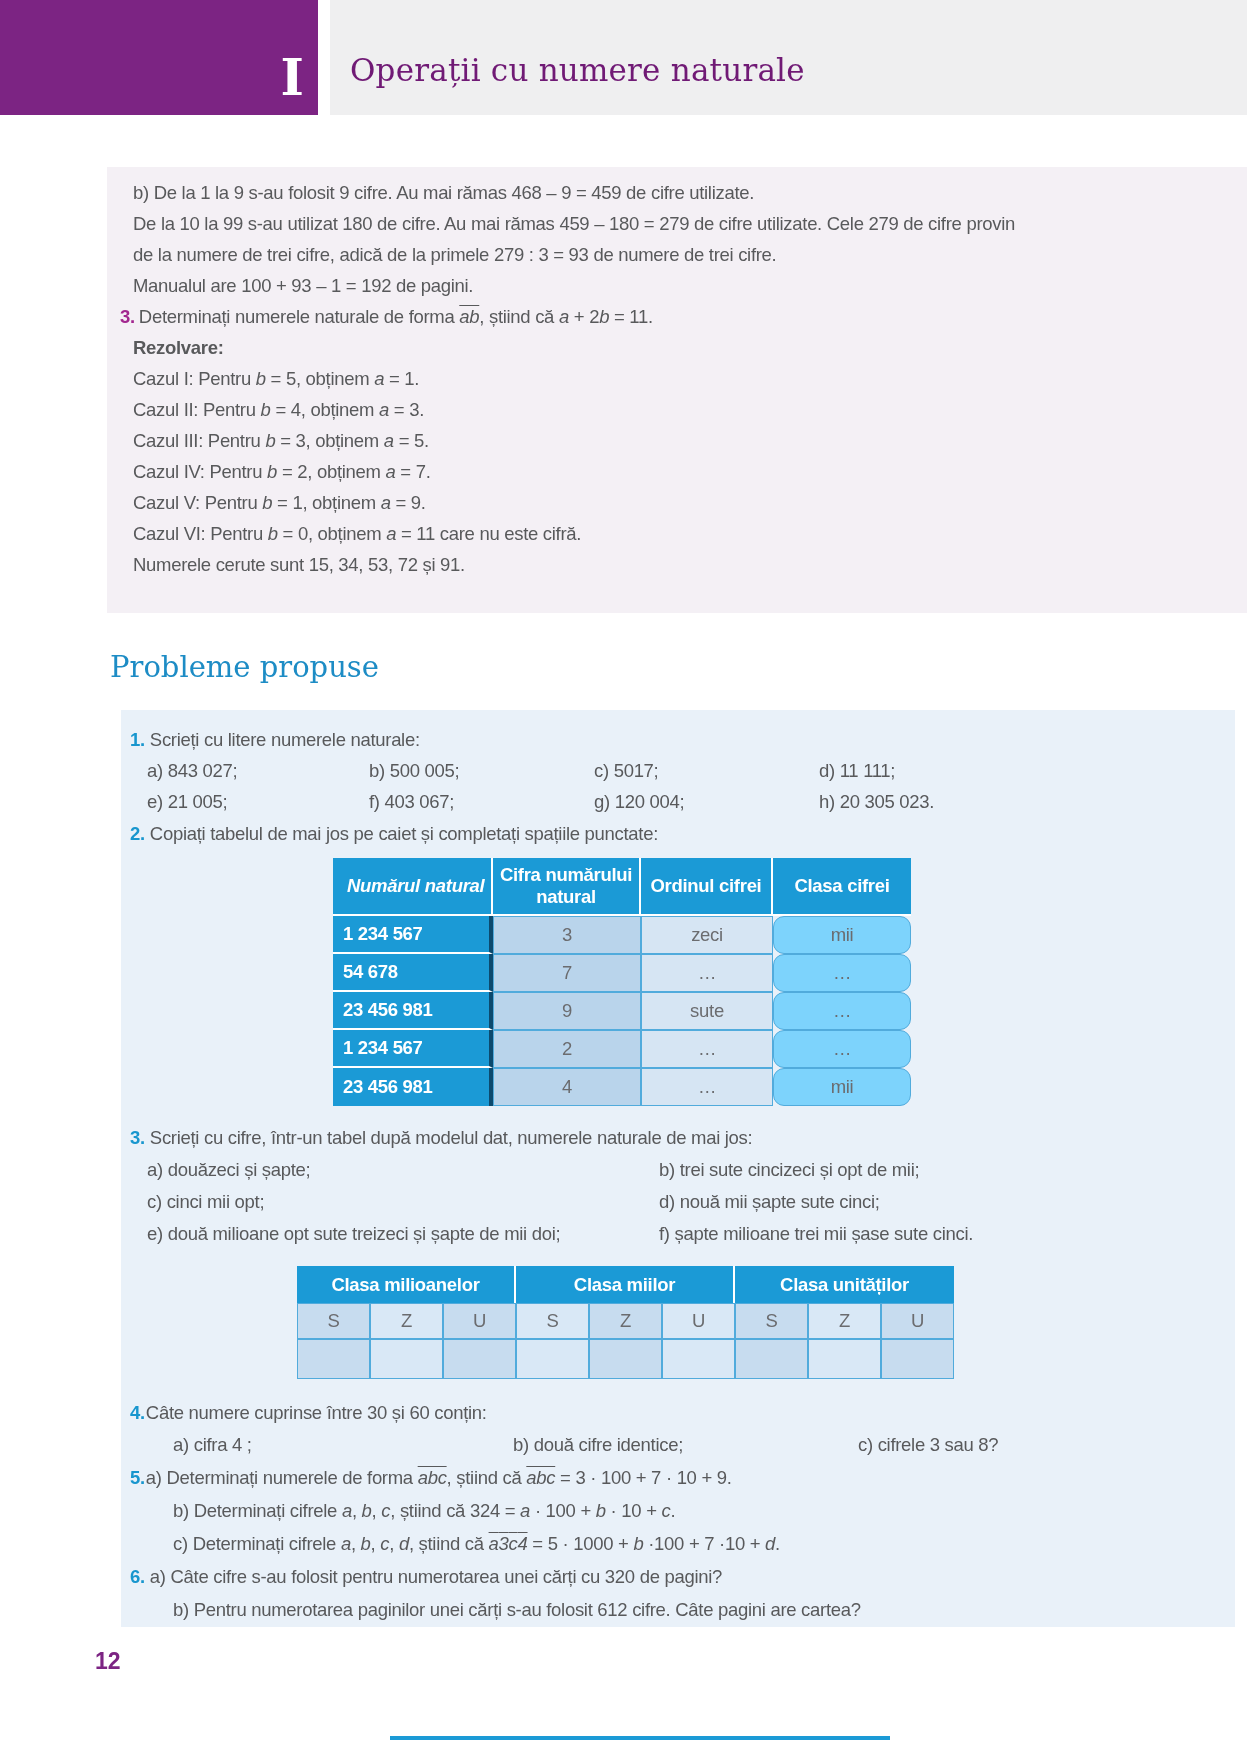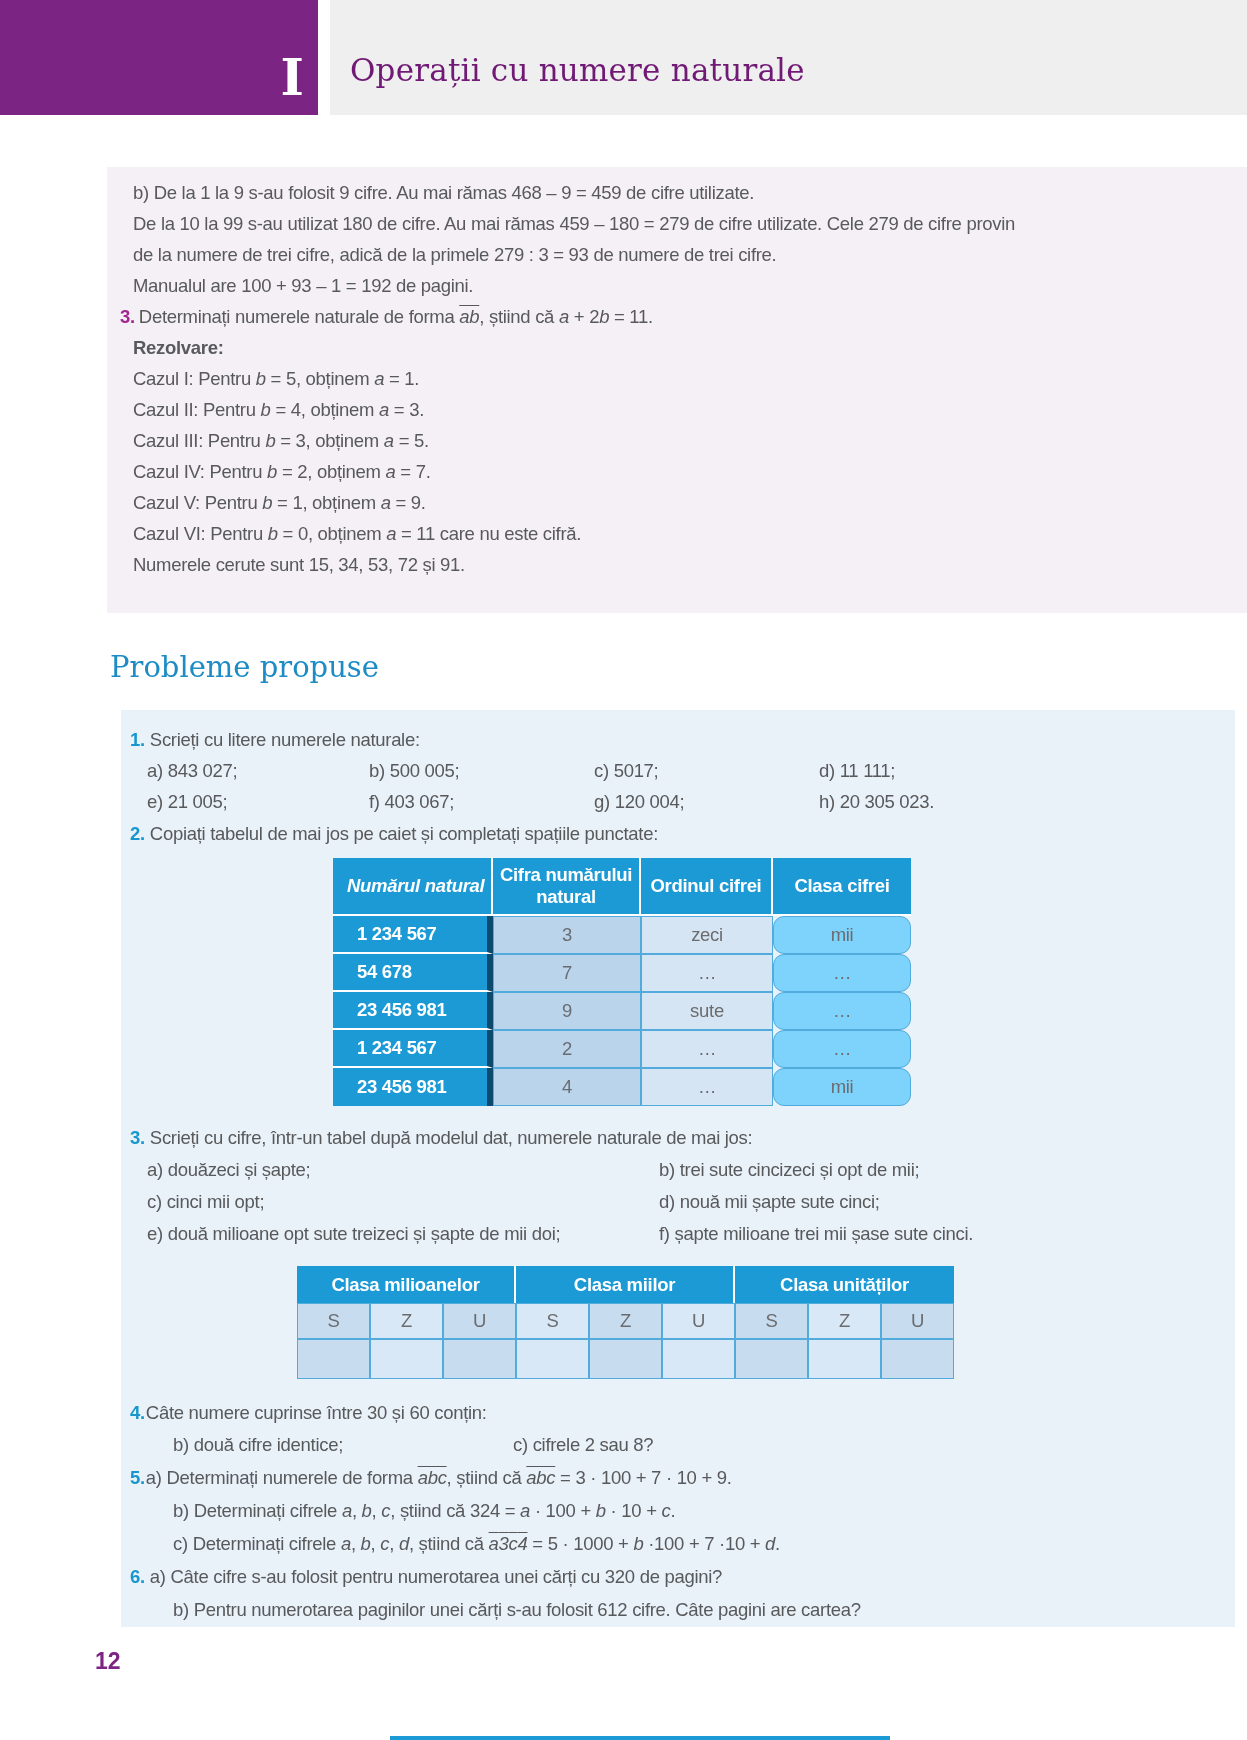--- a/index.html
+++ b/index.html
@@ -56,21 +56,21 @@
   .t1 th, .t1 td { box-sizing:border-box; font-weight:normal; }
   .t1 thead th {
     background:#1b9ad6; color:#ffffff; font-weight:700; height:58px;
     text-align:center; vertical-align:middle; border-right:2px solid #ffffff; border-bottom:2px solid #ffffff;
     line-height:22px; padding:0 6px;
   }
   .t1 thead th:first-child { text-align:left; padding-left:14px;font-style:italic; }
   .t1 thead th:last-child { border-right:none; }
   .t1 tbody th {
     background:#1b9ad6; color:#ffffff; font-weight:700; height:38px;
-    text-align:left; padding-left:24px; border-right:6px solid #0c4a6e; border-bottom:2px solid #ffffff;
+    text-align:left; padding-left:10px; border-right:4px solid #0c4a6e; border-bottom:2px solid #ffffff;
   }
   .t1 tbody tr:last-child th { border-bottom:none; }
   .t1 tbody td {
     height:38px; text-align:center; vertical-align:middle; color:#6b6c6f;
     border:1px solid #51abdc;
   }
   .t1 td.c1 { background:#b9d4eb; }
   .t1 td.c2 { background:#d6e5f3; }
   .t1 td.c3 { background:#7dd3fc;border-radius:11px; }
   
@@ -233,22 +233,23 @@
           <td class="alt1">&nbsp;</td>
           <td class="alt0">&nbsp;</td>
           <td class="alt1">&nbsp;</td>
           <td class="alt0">&nbsp;</td>
         </tr>
       </tbody>
   </table>
 
   <p class="pline lh32"><span class="pnum tight">4.</span><span>Câte numere cuprinse între 30 și 60 conțin:</span></p>
   <div class="g3">
+    <span>a) cifra 4 ;</span>
     <span>b) două cifre identice;</span>
-    <span>c) cifrele 2 sau 8?</span>
+    <span>c) cifrele 3 sau 8?</span>
   </div>
 
   <p class="pline lh33"><span class="pnum tight">5.</span><span>a) Determinați numerele de forma  <span class="ov"><i>abc</i></span>,  știind că  <span class="ov"><i>abc</i></span> = 3 · 100 + 7 · 10 + 9.</span></p>
   <p class="pline lh33" style="padding-left:26px">b) Determinați cifrele <i>a</i>, <i>b</i>, <i>c</i>, știind că  324 = <i>a</i> · 100 + <i>b</i> · 10 + <i>c</i>.</p>
   <p class="pline lh33" style="padding-left:26px">c) Determinați cifrele <i>a</i>, <i>b</i>, <i>c</i>, <i>d</i>, știind că  <span class="ov"><i>a</i>3<i>c</i>4</span> = 5 · 1000 + <i>b</i> ·100 + 7 ·10 + <i>d</i>.</p>
 
   <p class="pline lh33"><span class="pnum">6.</span><span>a) Câte cifre s-au folosit pentru numerotarea unei cărți cu 320 de pagini?</span></p>
   <p class="pline lh33" style="padding-left:26px">b) Pentru numerotarea paginilor unei cărți s-au folosit 612 cifre. Câte pagini are cartea?</p>
 
 </div>

